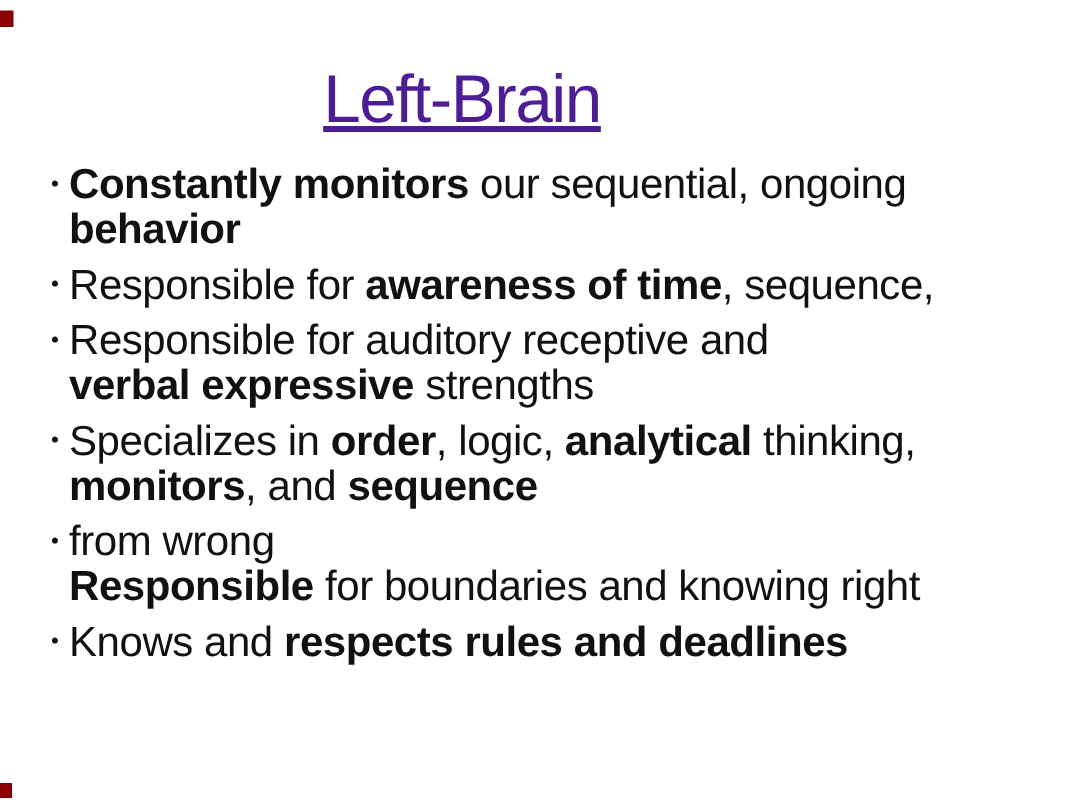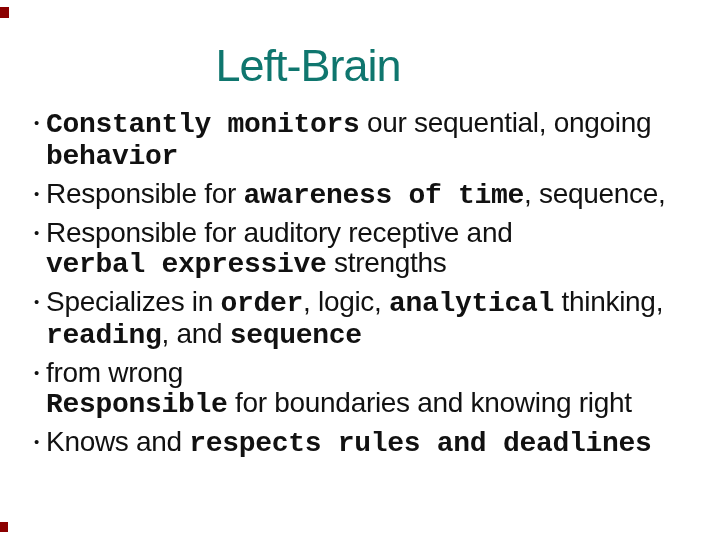--- a/index.html
+++ b/index.html
@@ -21,22 +21,23 @@
   }
   .slide-title {
     position: absolute;
     top: 40px;
     left: 0;
     width: 616px;
     text-align: center;
     font-size: 45px;
     font-weight: 400;
     letter-spacing: -1px;
-    color: #0f766e;
+    color: #4c1d95;
     white-space: nowrap;
+    text-decoration: underline;
   }
   .bullet-list {
     position: absolute;
     top: 108px;
     left: 34px;
     width: 672px;
     list-style: none;
     margin: 0;
     padding: 0;
   }
@@ -52,21 +53,21 @@
   }
   .bullet-text {
     font-size: 28px;
     line-height: 30px;
     letter-spacing: -0.3px;
   }
   .bullet-line {
     white-space: nowrap;
   }
   .seg { font-weight: 400; }
-  .seg.bold { font-weight: 700; font-family: Liberation Mono, monospace; }
+  .seg.bold { font-weight: 700; }
   .edge-mark {
     position: absolute;
     left: 0;
   }
   .edge-mark.top { top: 7px; width: 9px; height: 11px; }
   .edge-mark.bottom { top: 522px; width: 8px; height: 10px; }
 </style>
 </head>
 <body style="background: rgb(255, 255, 255); color: rgb(17, 17, 17);">
 
@@ -94,21 +95,21 @@
         <span class="bullet-marker">•</span>
         <div class="bullet-text">
           <div class="bullet-line"><span class="seg">Responsible for auditory receptive and</span></div>
           <div class="bullet-line"><span class="seg bold">verbal expressive</span><span class="seg"> strengths</span></div>
         </div>
       </li>
       <li class="bullet-item">
         <span class="bullet-marker">•</span>
         <div class="bullet-text">
           <div class="bullet-line"><span class="seg">Specializes in </span><span class="seg bold">order</span><span class="seg">, logic, </span><span class="seg bold">analytical</span><span class="seg"> thinking,</span></div>
-          <div class="bullet-line"><span class="seg bold">reading</span><span class="seg">, and </span><span class="seg bold">sequence</span></div>
+          <div class="bullet-line"><span class="seg bold">monitors</span><span class="seg">, and </span><span class="seg bold">sequence</span></div>
         </div>
       </li>
       <li class="bullet-item">
         <span class="bullet-marker">•</span>
         <div class="bullet-text">
           <div class="bullet-line"><span class="seg">from wrong</span></div>
           <div class="bullet-line"><span class="seg bold">Responsible</span><span class="seg"> for boundaries and knowing right</span></div>
         </div>
       </li>
       <li class="bullet-item">

